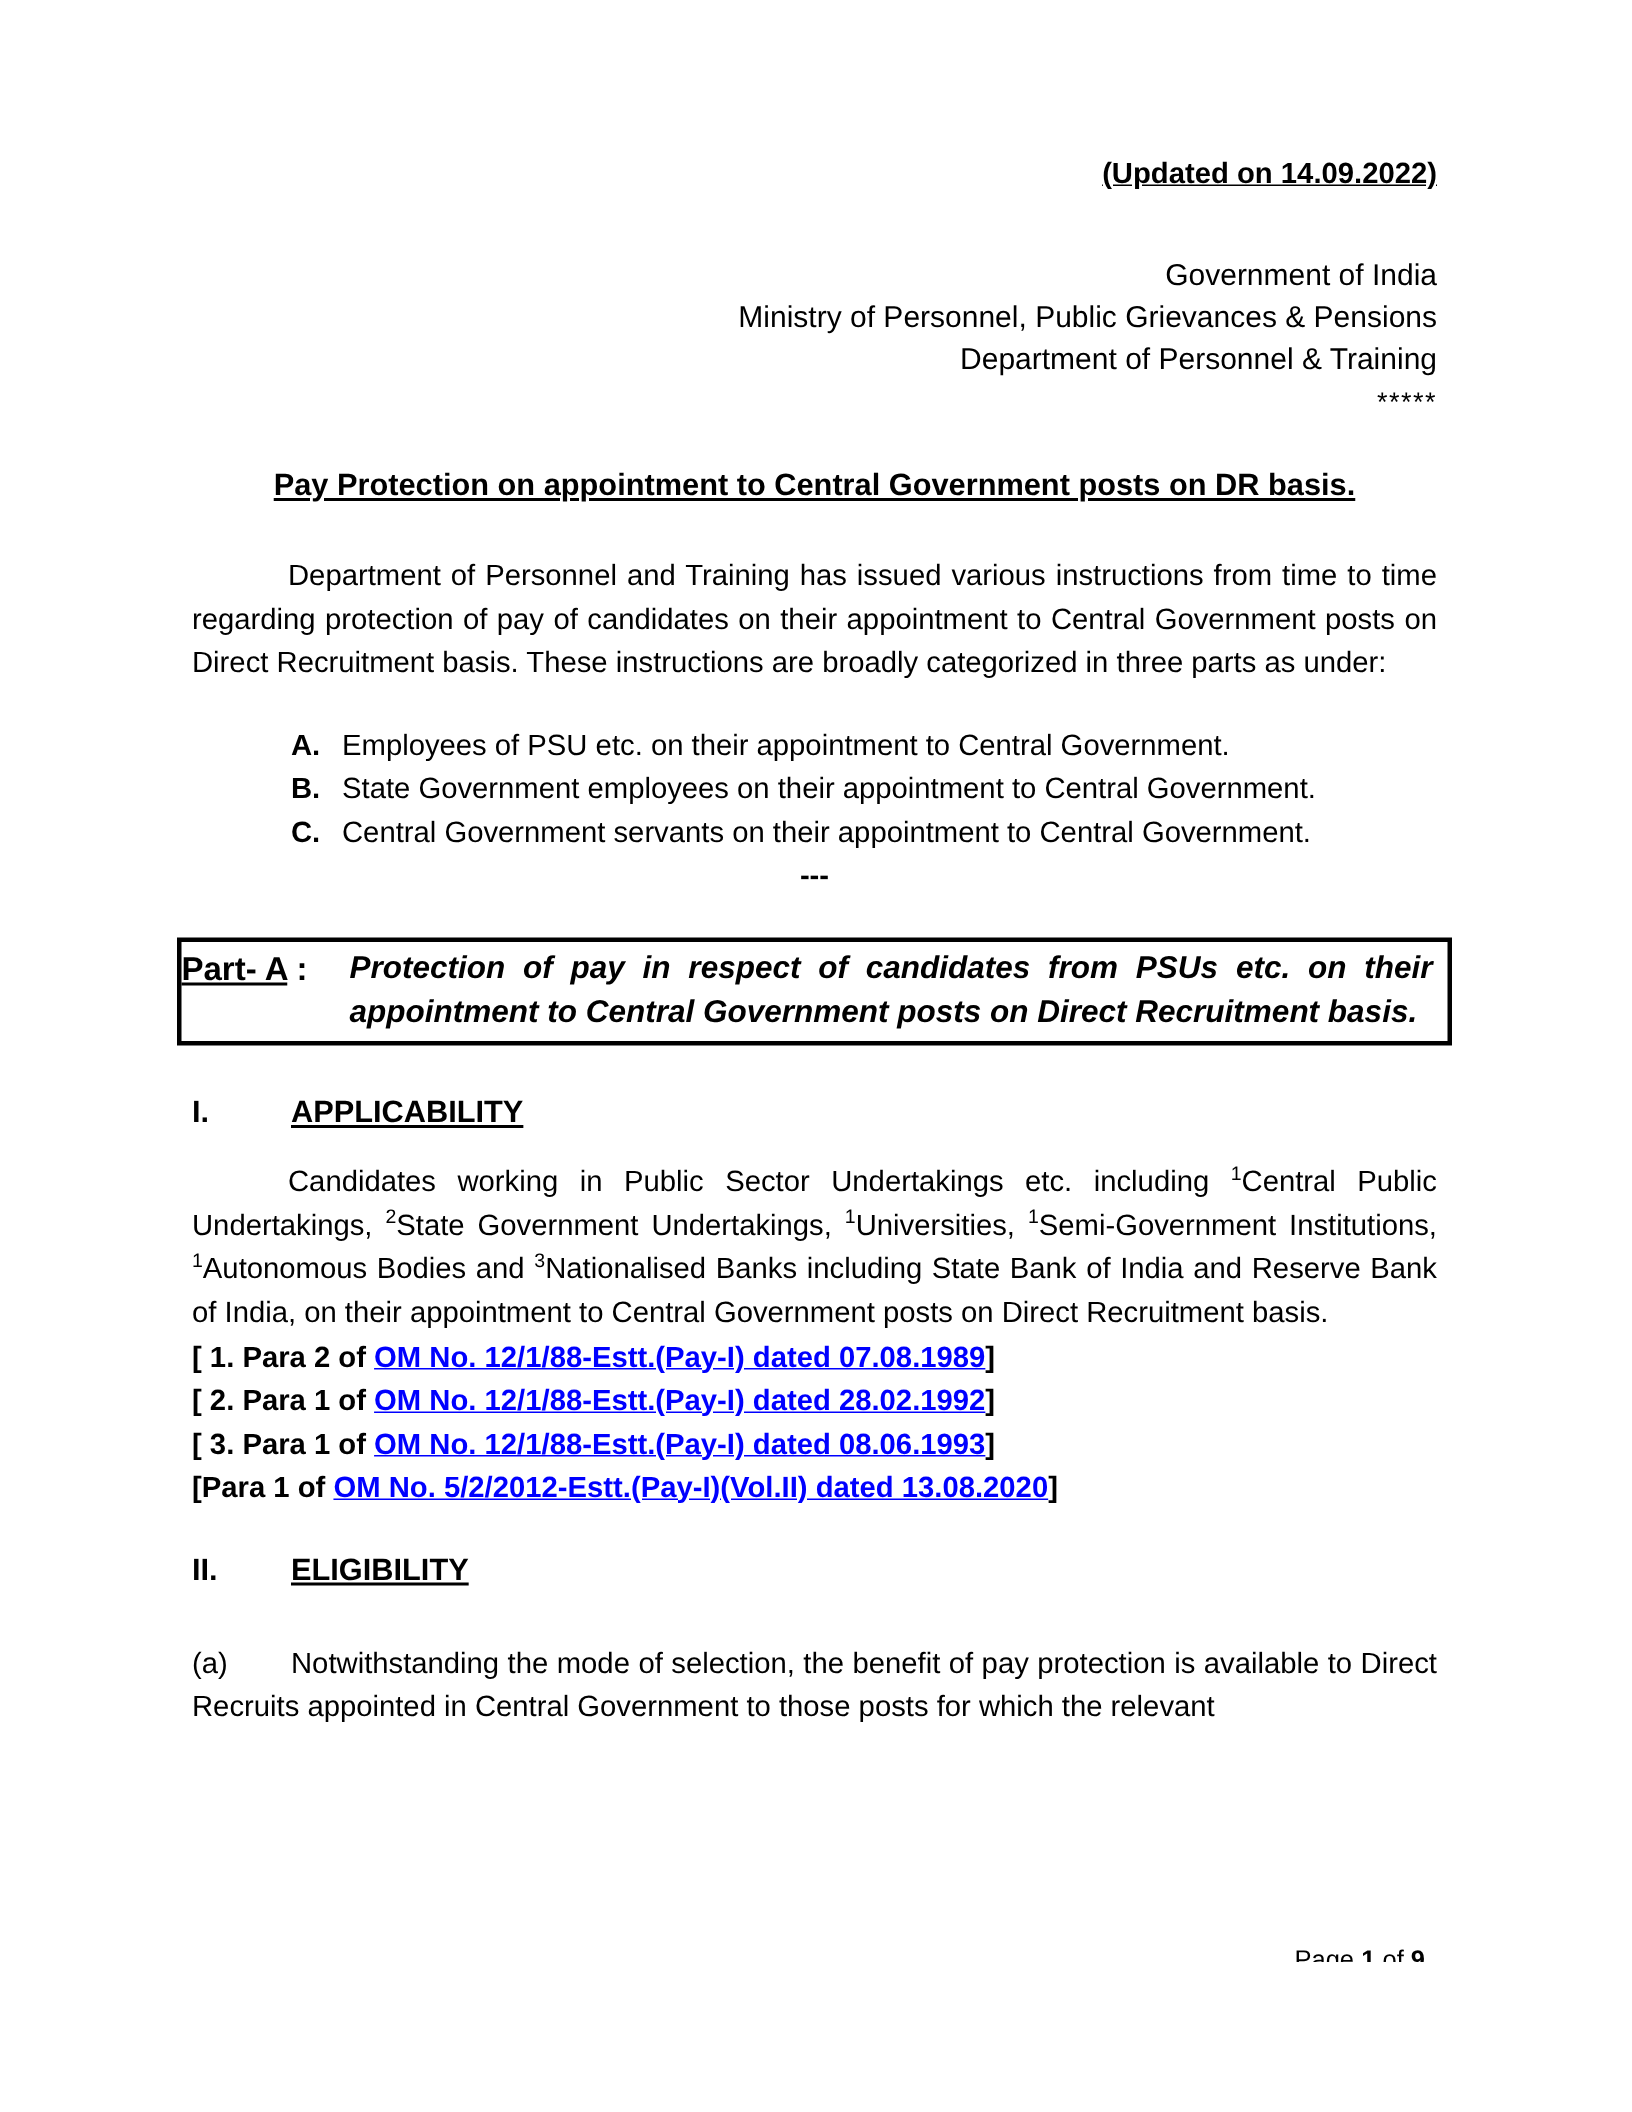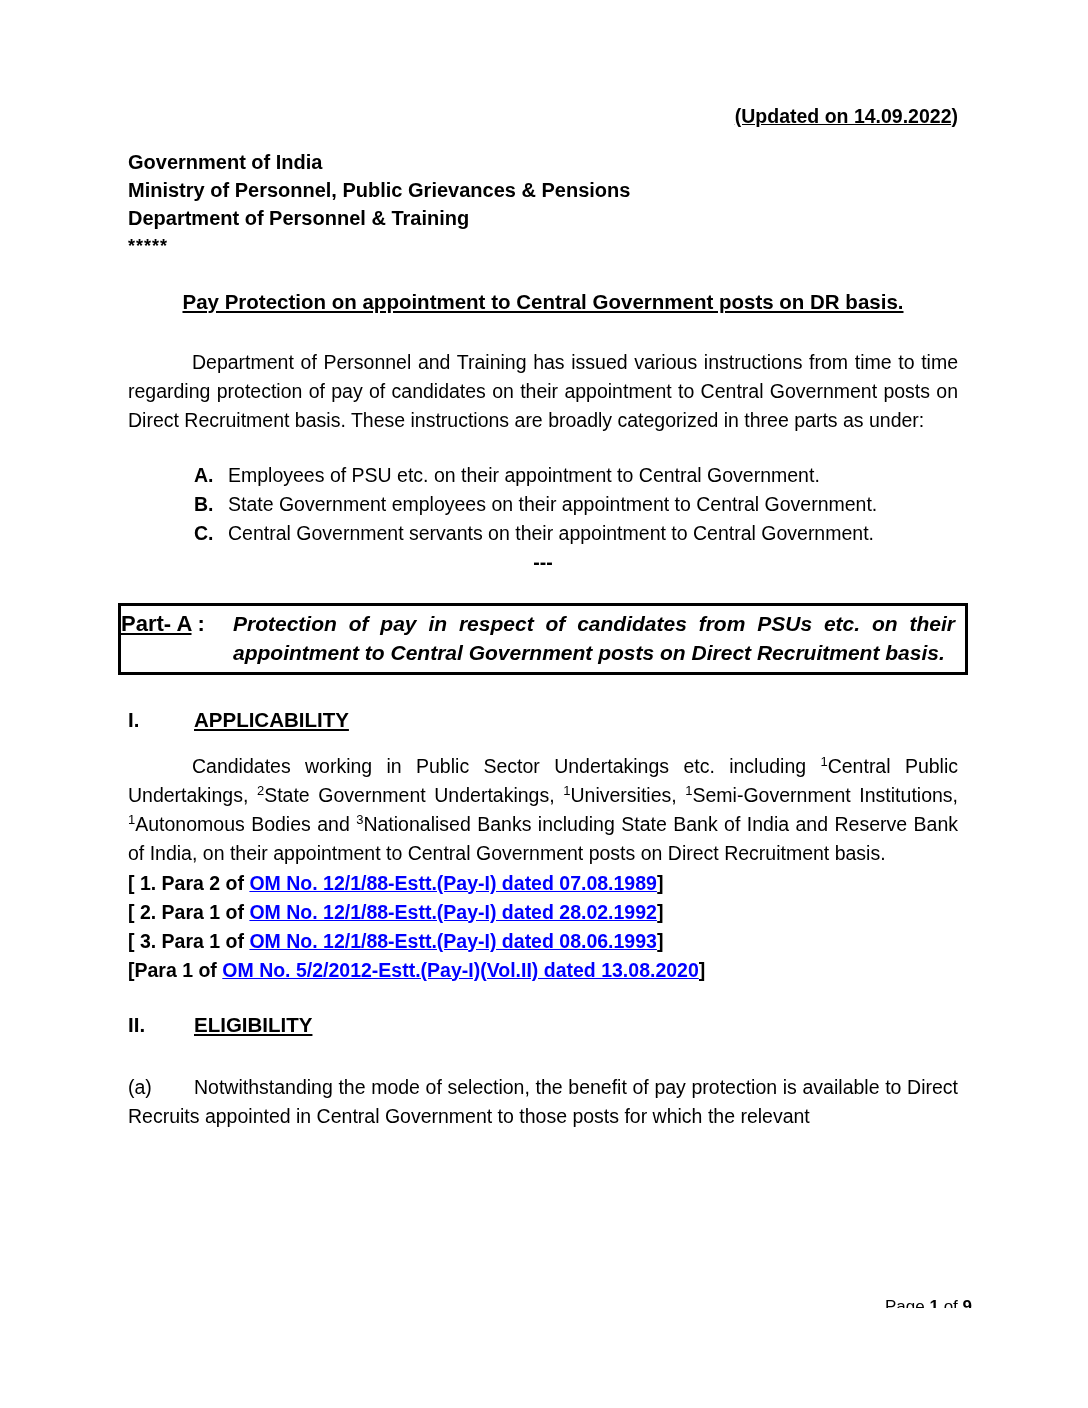--- a/index.html
+++ b/index.html
@@ -22,23 +22,23 @@
   }
   .updated {
     margin-top: 104px;
     text-align: right;
     font-weight: bold;
     line-height: 24px;
   }
   .updated .u { text-decoration: underline; }
 
   .letterhead {
-    margin-top: 20px;
-    text-align: left;
-    font-weight: bold;
+    margin-top: 42px;
+    text-align: right;
+    font-weight: normal;
     font-size: 20px;
     line-height: 28px;
   }
   .letterhead .stars { letter-spacing: 1px; font-size: 18px; }
 
   .doc-title {
     margin-top: 30px;
     text-align: center;
     font-weight: bold;
     font-size: 20.5px;
@@ -103,21 +103,21 @@
     font-weight: bold;
   }
   .ref-link { color: #0000FF; text-decoration: underline; cursor: pointer; }
 
   .eligibility-para { margin-top: 36px; text-align: justify; }
   .para-label { display: inline-block; width: 66px; }
 
   .page-number {
     position: absolute;
     top: 1296px;
-    right: 116px;
+    right: 138px;
     font-size: 17px;
     line-height: 22px;
   }
   .page-number .num { font-weight: bold; }
 
   .website {
     position: absolute;
     top: 1358px;
     left: 0;
     width: 1088px;

